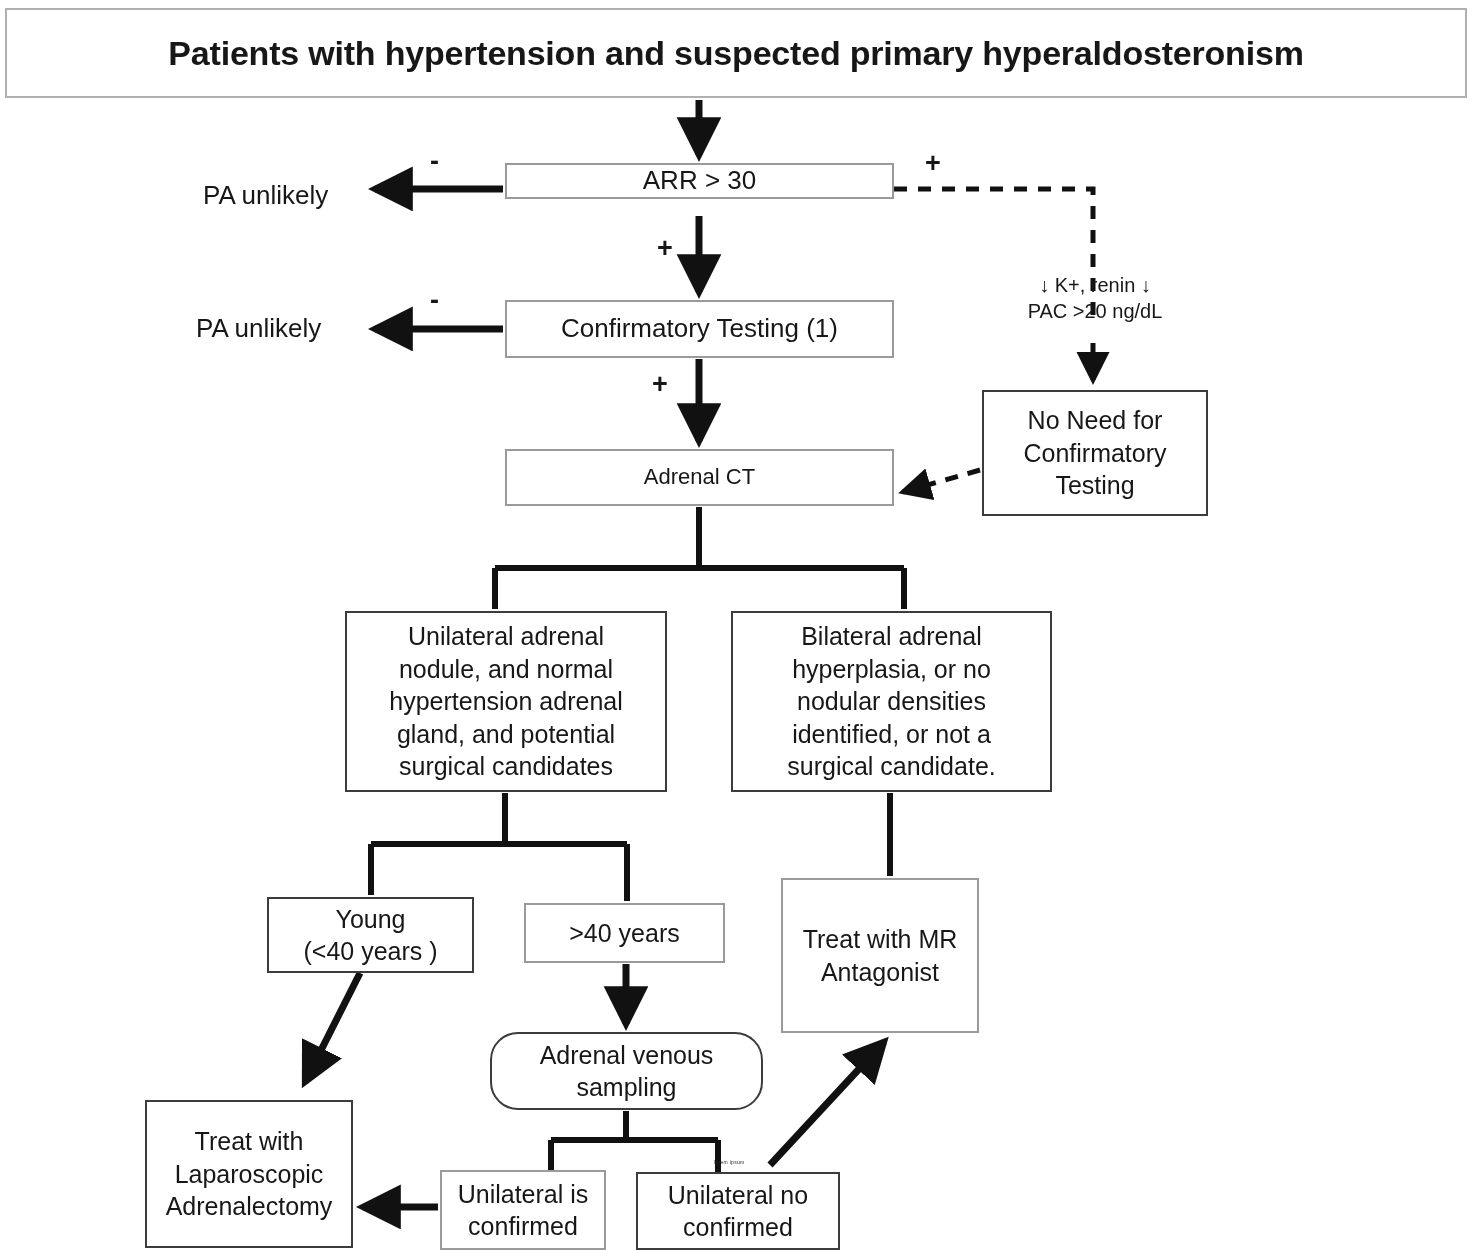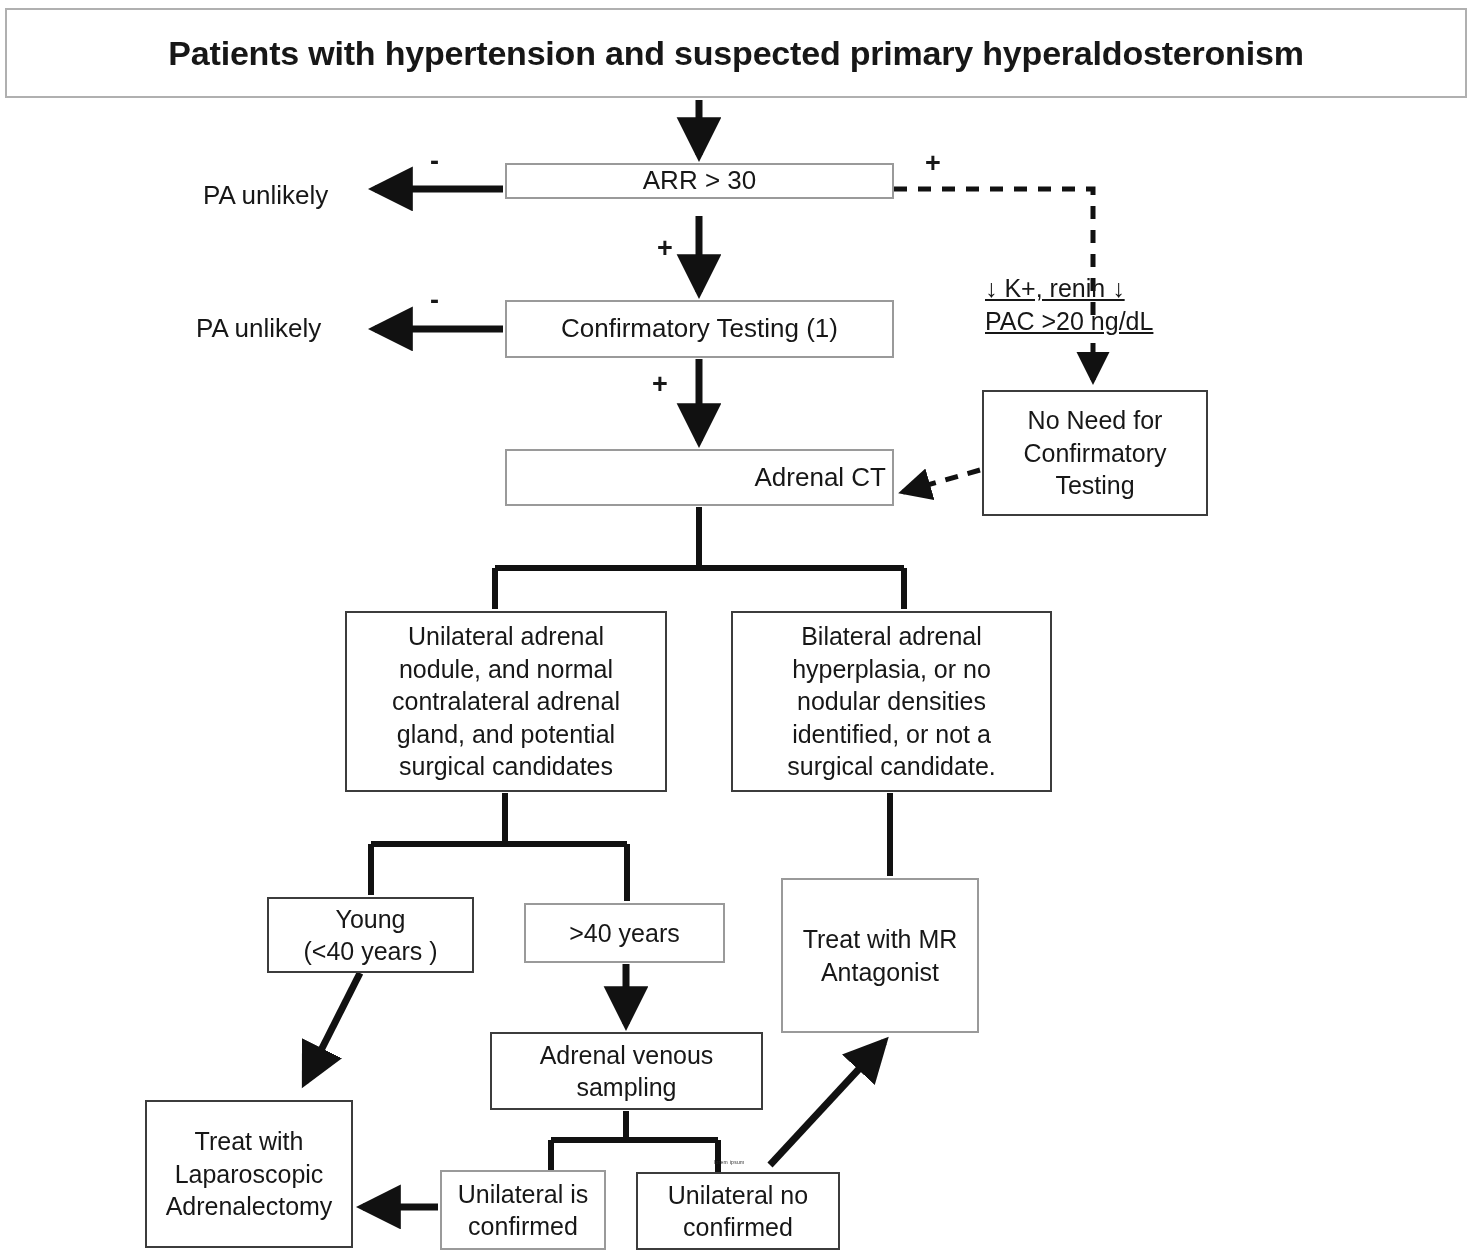--- a/index.html
+++ b/index.html
@@ -49,49 +49,48 @@
     top: 8px;
     width: 1462px;
     height: 90px;
     border: 2px solid #b0b0b0;
     font-size: 34px;
     font-weight: bold;
     letter-spacing: -0.2px;
   }
   #arr-box      { left: 505px; top: 163px;  width: 389px; height: 36px;  font-size: 26px; }
   #confirm-box  { left: 505px; top: 300px;  width: 389px; height: 58px;  font-size: 26px; }
-  #ct-box       { left: 505px; top: 449px;  width: 389px; height: 57px;  font-size: 26px; justify-content: flex-end; }
+  #ct-box       { left: 505px; top: 449px;  width: 389px; height: 57px;  font-size: 22px; }
   #noneed-box   { left: 982px; top: 390px;  width: 226px; height: 126px; font-size: 25px; text-align: center; }
   #unilat-box   { left: 345px; top: 611px;  width: 322px; height: 181px; font-size: 25px; }
   #bilat-box    { left: 731px; top: 611px;  width: 321px; height: 181px; font-size: 25px; align-items: center; }
   #young-box    { left: 267px; top: 897px;  width: 207px; height: 76px;  font-size: 25px; }
   #over40-box   { left: 524px; top: 903px;  width: 201px; height: 60px;  font-size: 25px; }
   #mr-box       { left: 781px; top: 878px;  width: 198px; height: 155px; font-size: 25px; }
-  #avs-box      { left: 490px; top: 1032px; width: 273px; height: 78px;  font-size: 25px; }
+  #avs-box      { left: 490px; top: 1032px; width: 273px; height: 78px;  font-size: 25px; border-radius: 28px; }
   #lap-box      { left: 145px; top: 1090px; width: 208px; height: 148px; font-size: 25px; margin-top: 10px; }
   #uniyes-box   { left: 440px; top: 1170px; width: 166px; height: 80px;  font-size: 25px; }
   #unino-box    { left: 636px; top: 1172px; width: 204px; height: 78px;  font-size: 25px; }
 
   .flabel {
     position: absolute;
     color: #171717;
     z-index: 4;
   }
   #pa1 { left: 203px; top: 180px;  font-size: 26px; }
   #pa2 { left: 196px; top: 313px;  font-size: 26px; }
   #sign-minus-1 { left: 430px; top: 146px; font-size: 27px; font-weight: 600; }
   #sign-plus-1  { left: 925px; top: 148px; font-size: 27px; font-weight: 600; }
   #sign-plus-2  { left: 657px; top: 233px; font-size: 27px; font-weight: 600; }
   #sign-minus-2 { left: 430px; top: 285px; font-size: 27px; font-weight: 600; }
   #sign-plus-3  { left: 652px; top: 369px; font-size: 27px; font-weight: 600; }
   #k-note {
     left: 985px; top: 272px; width: 220px;
-    font-size: 25px; text-align: left; line-height: 1.30;
+    font-size: 20px; text-align: center; line-height: 1.30;
     white-space: pre-line;
-    text-decoration: underline;
   }
   #tiny-artifact {
     position: absolute;
     left: 714px; top: 1159px;
     font-size: 5px;
     color: #2a2a2a;
     letter-spacing: 0.3px;
     z-index: 4;
     white-space: nowrap;
   }
@@ -162,21 +161,21 @@
 
   <div class="node dark" id="noneed-box">
     <span class="node-text">No Need for
 Confirmatory
 Testing</span>
   </div>
 
   <div class="node dark" id="unilat-box">
     <span class="node-text">Unilateral adrenal
 nodule, and normal
-contralateral adrenal
+hypertension adrenal
 gland, and potential
 surgical candidates</span>
   </div>
 
   <div class="node dark" id="bilat-box">
     <span class="node-text">Bilateral adrenal
 hyperplasia, or no
 nodular densities
 identified, or not a
 surgical candidate.</span>

